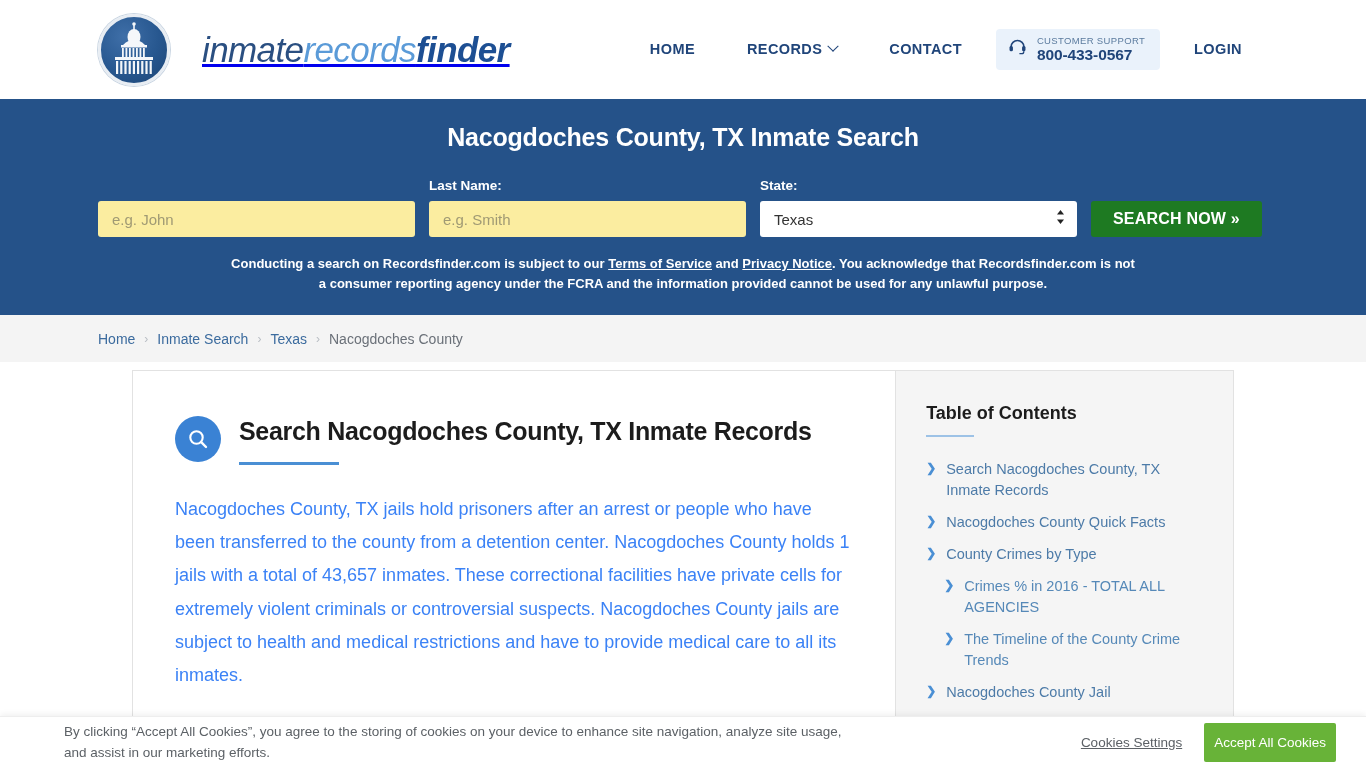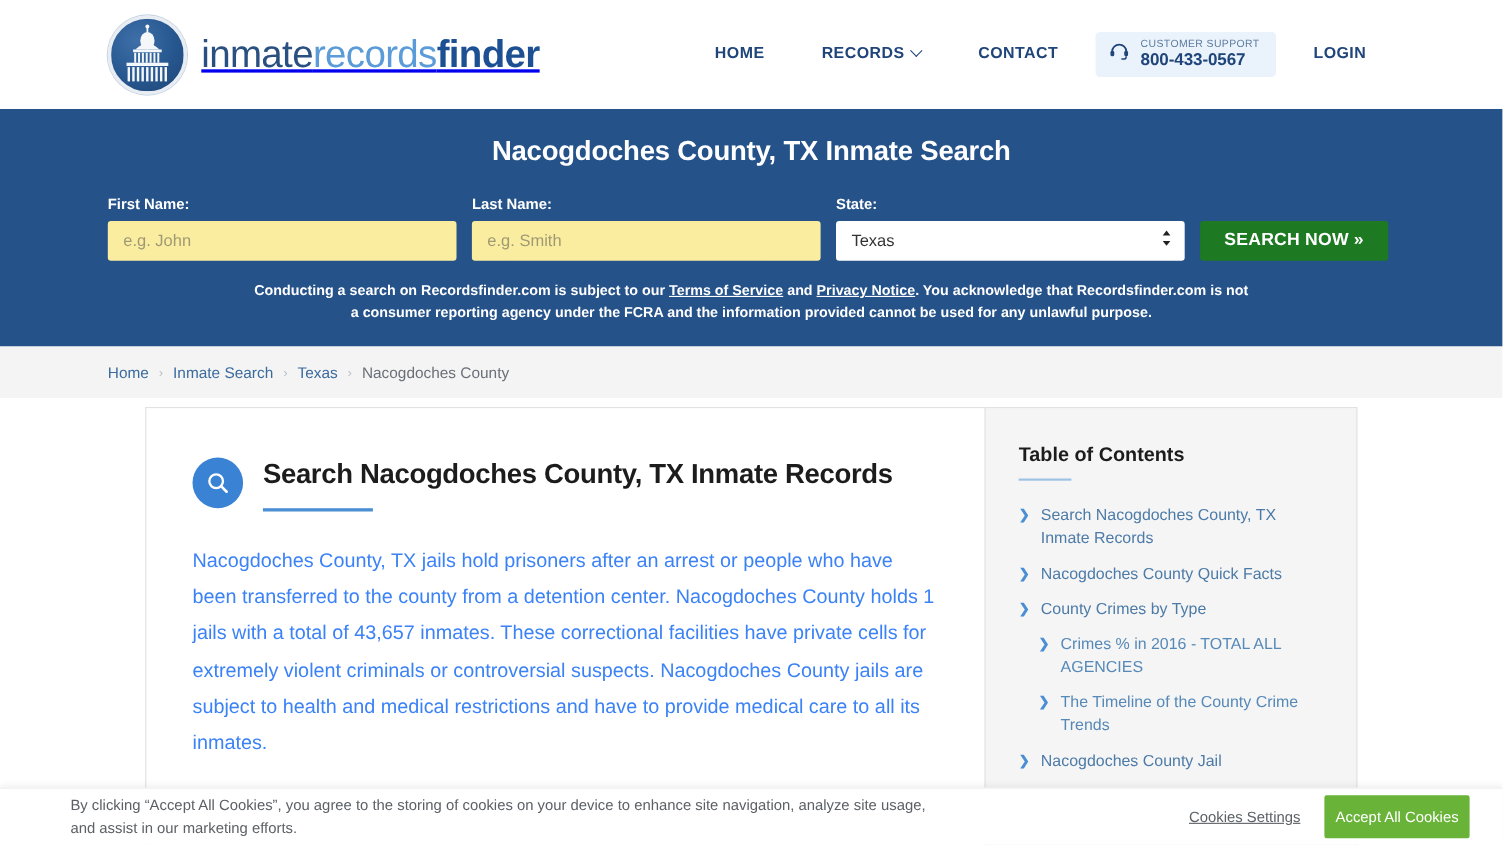--- a/index.html
+++ b/index.html
@@ -30,22 +30,24 @@
     background: radial-gradient(circle at 35% 30%, #3f6fa8 0%, #27578f 55%, #1d4474 100%);
     border: 3px solid #e8edf3;
     box-shadow: 0 0 0 1px #c9d5e2;
     position: relative;
     overflow: hidden;
     flex: none;
   }
   .brand-seal svg { position: absolute; left: 0; top: 0; }
   .brand-word {
     font-size: 35px;
+    font-style: italic;
     letter-spacing: -0.6px;
     white-space: nowrap;
+    margin-left: 19px;
   }
   .bw-1 { color: #2a4f81; font-weight: 400; }
   .bw-2 { color: #5b9bd8; font-weight: 400; }
   .bw-3 { color: #1d4f93; font-weight: bold; }
 
   .main-nav {
     margin-left: auto;
     display: flex;
     align-items: center;
     gap: 0;
@@ -417,21 +419,20 @@
       </a>
     </nav>
   </header>
 
   <section class="hero">
     <div class="hero-inner">
       <h1 class="hero-title">Nacogdoches County, TX Inmate Search</h1>
 
       <form class="search-row">
         <div class="field fn">
-          <label class="field-label">First Name:</label>
           <input class="txt-input" type="text" placeholder="e.g. John" style="">
         </div>
 
         <div class="field ln">
           <label class="field-label">Last Name:</label>
           <input class="txt-input" type="text" placeholder="e.g. Smith" style="">
         </div>
 
         <div class="field st">
           <label class="field-label">State:</label>

